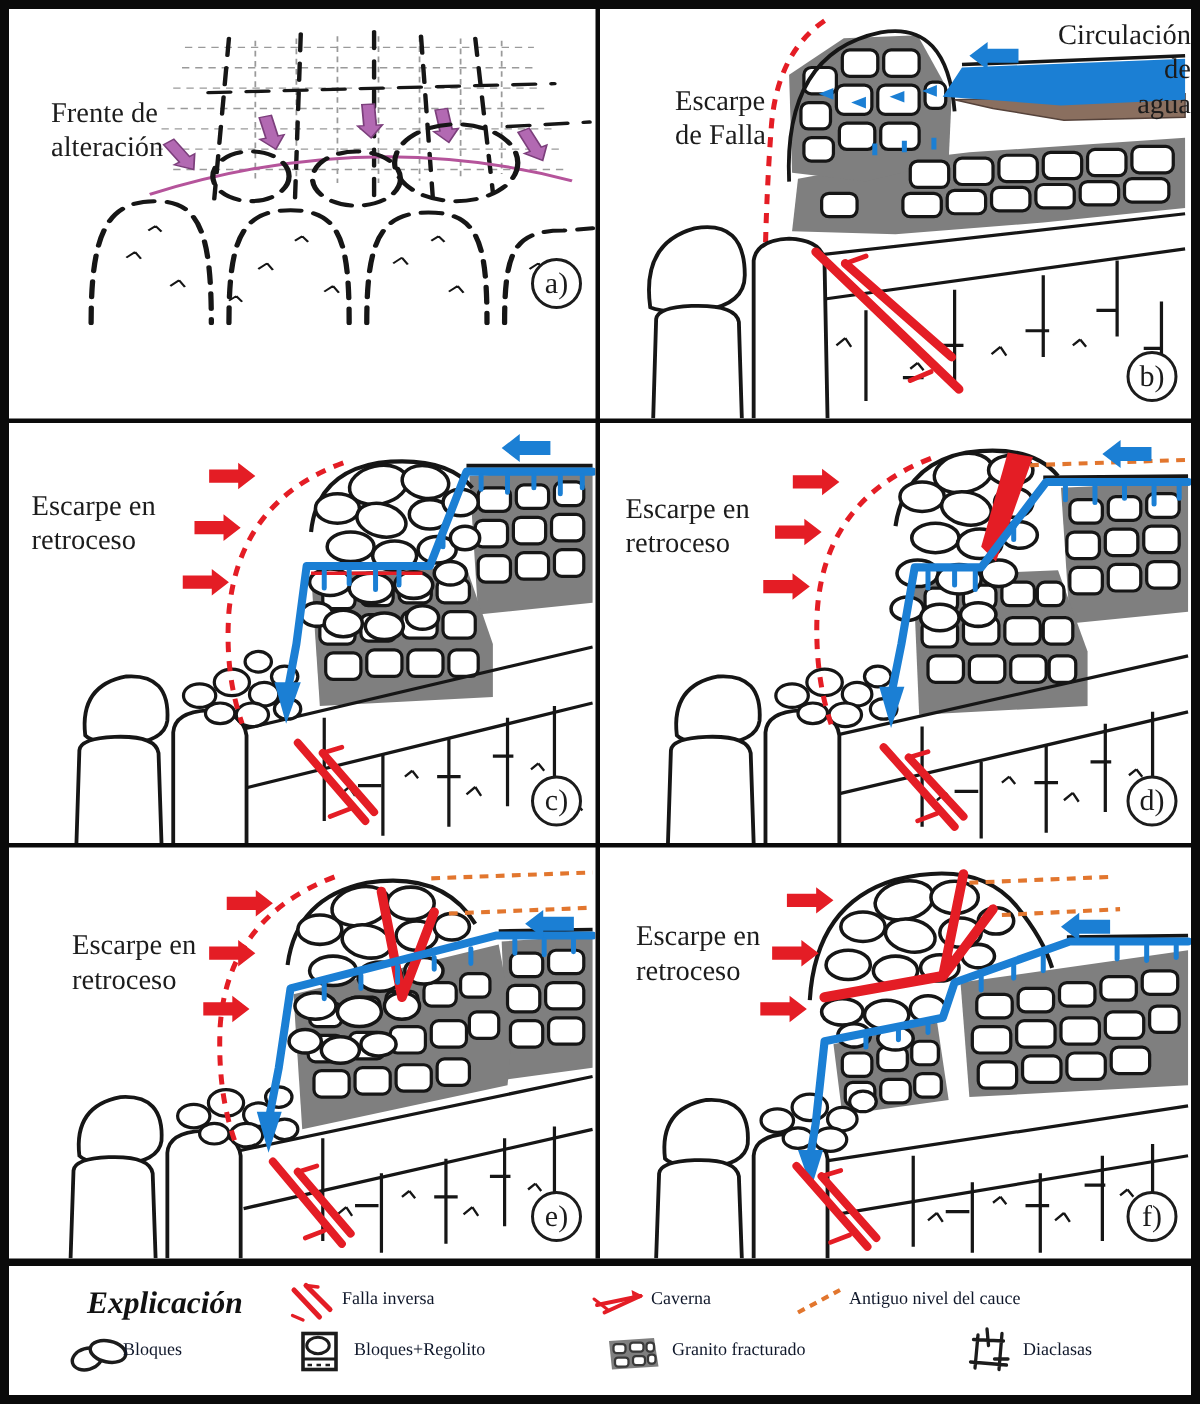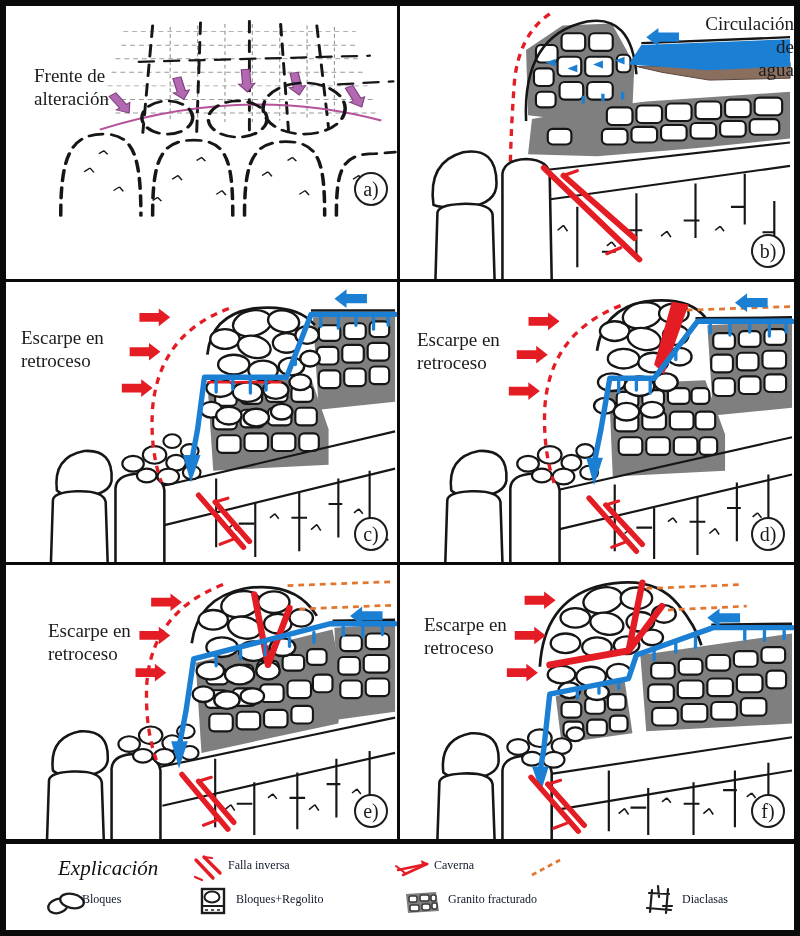--- a/index.html
+++ b/index.html
@@ -6,21 +6,21 @@
   .fig{position:relative;width:800px;height:936px;background:#fff;border:6px solid #0a0a0a;box-sizing:border-box;overflow:hidden;
        font-family:"Liberation Serif",serif;}
   .panel{position:absolute;background:#fff;overflow:hidden;}
   .panel svg{position:absolute;left:0;top:0;width:100%;height:100%;}
   .sep{position:absolute;background:#0a0a0a;}
   .lbl{position:absolute;font-size:19px;line-height:1.22;color:#1c1c1c;white-space:pre-line;}
   .lbl.right{text-align:right;}
   .letter{position:absolute;right:9px;bottom:11px;width:30px;height:30px;border:2px solid #1c1c1c;border-radius:50%;
           display:flex;align-items:center;justify-content:center;font-size:20px;color:#1c1c1c;background:#fff;}
   .legend{position:absolute;left:0;top:838px;width:788px;height:86px;background:#fff;}
-  .legend .t{position:absolute;font-size:21px;font-weight:normal;font-style:italic;color:#111;}
+  .legend .t{position:absolute;font-size:21px;font-weight:bold;font-style:italic;color:#111;}
   .legend .li{position:absolute;font-size:12px;color:#0f172a;}
   .legend svg{position:absolute;}
 </style>
 </head>
 <body>
 
 <div class="fig">
 
   <div class="panel" style="left:0;top:0;width:391px;height:211px">
     <svg viewBox="0 0 400 280" preserveAspectRatio="none">
@@ -116,20 +116,22 @@
       <g stroke="#e41d25" fill="none" stroke-linecap="round">
         <path d="M146,166 L243,260" stroke-width="6"></path>
         <path d="M166,174 L238,238" stroke-width="6"></path>
         <path d="M166,174 l14,-5 M224,248 l-14,6" stroke-width="3.4"></path>
       </g>
       <path d="M245,38 396,32" stroke="#161616" stroke-width="2.4" fill="none"></path>
       <g fill="#1b7fd4">
         <polygon points="0,0 -13,-10 -13,-5 -35,-5 -35,5 -13,5 -13,10" transform="translate(250,32) rotate(180) scale(0.95)"></polygon>
       </g>
     </svg>
+    <div class="lbl" style="left:50px;top:50px">Escarpe
+de Falla</div>
     <div class="lbl right" style="left:252px;top:6px;width:142px">Circulación
 de
 agua</div>
     <div class="letter">b)</div>
   </div>
 
   <div class="panel" style="left:0;top:276px;width:391px;height:280px">
     <svg viewBox="0 0 400 285" preserveAspectRatio="none">
       <g>
         <polygon points="314,36 398,32 398,122 320,130" fill="#7f7f7f"></polygon>
@@ -549,20 +551,21 @@
           <path d="M9,21 L33,10" stroke-width="2.6"></path>
           <path d="M2,12 L11,19" stroke-width="2"></path>
       </g>
       <polygon points="35,10 27,6 28,12" fill="#e41d25"></polygon>
     </svg>
     <span class="li" style="left:428px;top:14px">Caverna</span>
 
     <svg style="left:523px;top:10px" width="34" height="26">
       <path d="M3,21 L31,6" stroke="#e2762e" stroke-width="2.8" stroke-dasharray="5 4" fill="none"></path>
     </svg>
+    <span class="li" style="left:560px;top:14px">Antiguo nivel del cauce</span>
 
     <svg style="left:38px;top:44px" width="44" height="28">
       <g fill="#fff" stroke="#1c1c1c" stroke-width="2.3">
         <ellipse cx="14" cy="18" rx="10" ry="7" transform="rotate(-16 14 18)"></ellipse>
         <ellipse cx="28" cy="13" rx="12" ry="7" transform="rotate(12 28 13)"></ellipse>
       </g>
     </svg>
     <span class="li" style="left:76px;top:48px">Bloques</span>
 
     <svg style="left:192px;top:42px" width="30" height="32">

